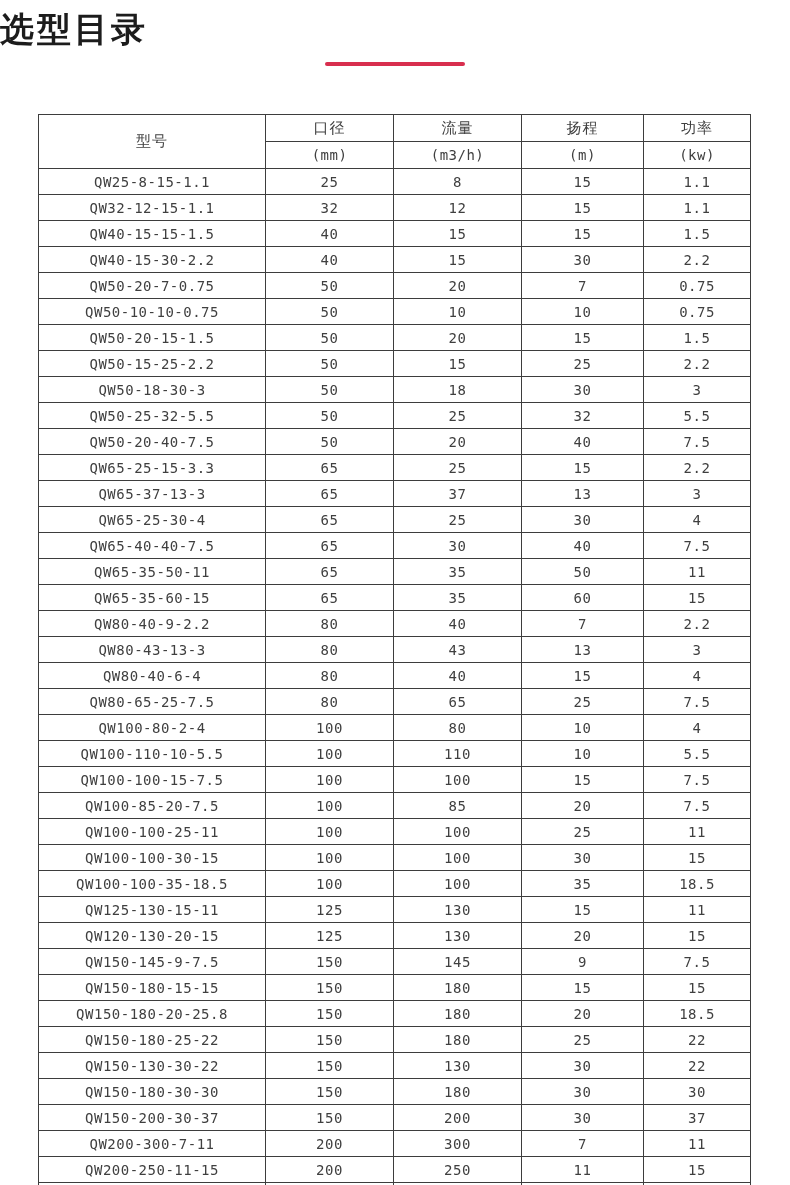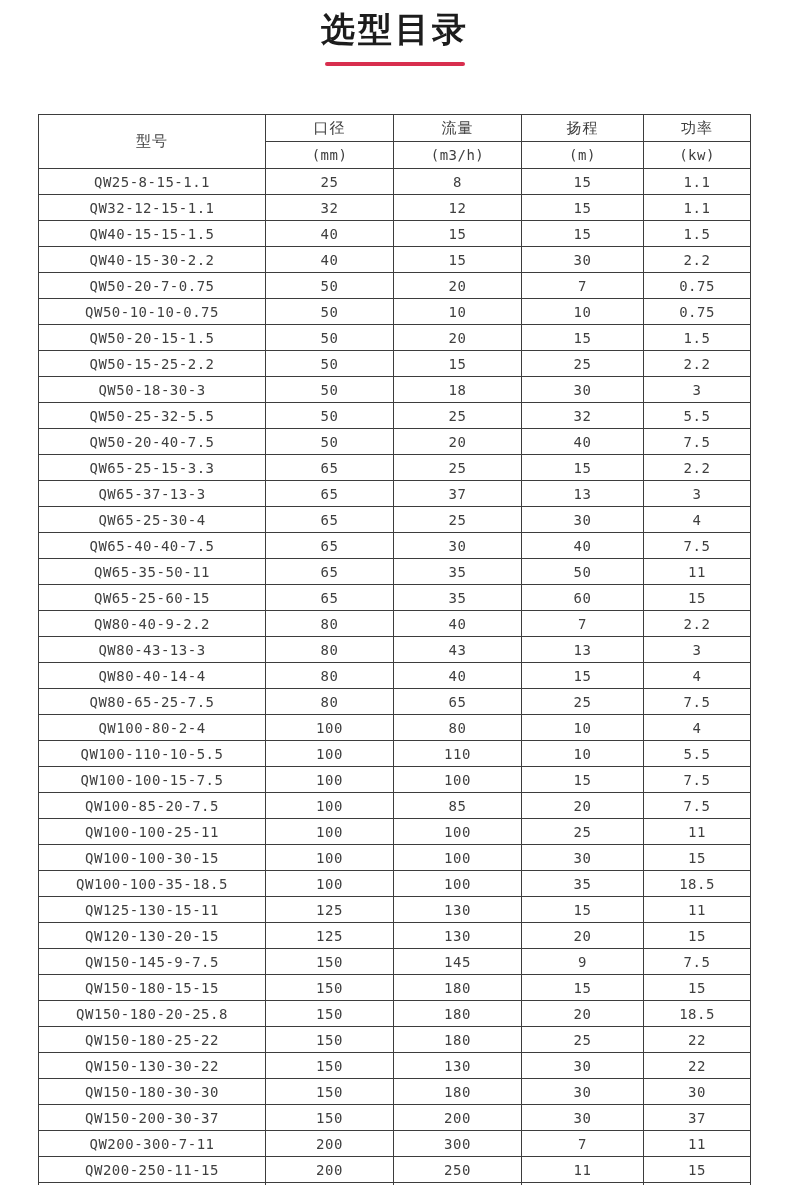--- a/index.html
+++ b/index.html
@@ -7,21 +7,21 @@
   .page {
     position: relative;
     width: 790px;
     height: 1185px;
     overflow: hidden;
     background: #ffffff;
     font-family: "DejaVu Sans", "Liberation Sans", sans-serif;
   }
   .title {
     padding-top: 8px;
-    text-align: center;
+    text-align: left;
     font-size: 34px;
     line-height: 1.25;
     font-weight: 700;
     color: #1c1c1c;
     letter-spacing: 3px;
   }
   .divider {
     width: 140px;
     height: 4px;
     margin: 11px auto 0 auto;
@@ -197,42 +197,42 @@
     <td>7.5</td>
   </tr>
         <tr>
     <td>QW65-35-50-11</td>
     <td>65</td>
     <td>35</td>
     <td>50</td>
     <td>11</td>
   </tr>
         <tr>
-    <td>QW65-25-60-15</td>
+    <td>QW65-35-60-15</td>
     <td>65</td>
     <td>35</td>
     <td>60</td>
     <td>15</td>
   </tr>
         <tr>
     <td>QW80-40-9-2.2</td>
     <td>80</td>
     <td>40</td>
     <td>7</td>
     <td>2.2</td>
   </tr>
         <tr>
     <td>QW80-43-13-3</td>
     <td>80</td>
     <td>43</td>
     <td>13</td>
     <td>3</td>
   </tr>
         <tr>
-    <td>QW80-40-14-4</td>
+    <td>QW80-40-6-4</td>
     <td>80</td>
     <td>40</td>
     <td>15</td>
     <td>4</td>
   </tr>
         <tr>
     <td>QW80-65-25-7.5</td>
     <td>80</td>
     <td>65</td>
     <td>25</td>

